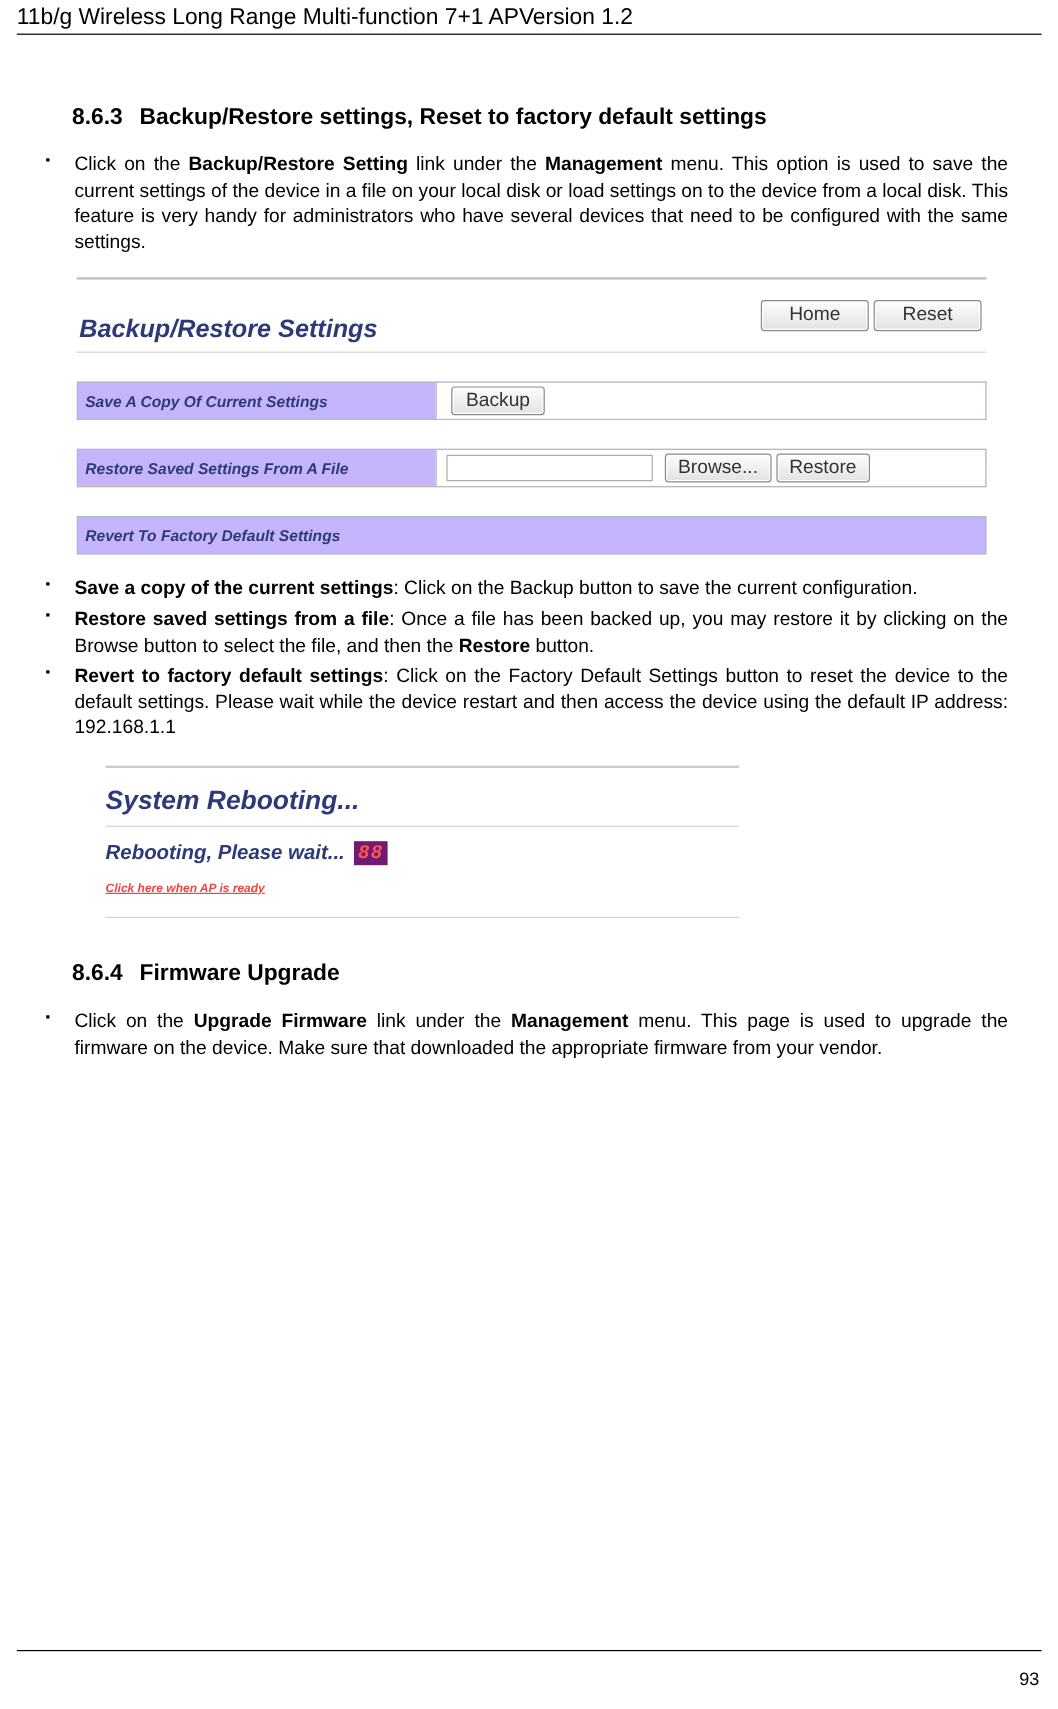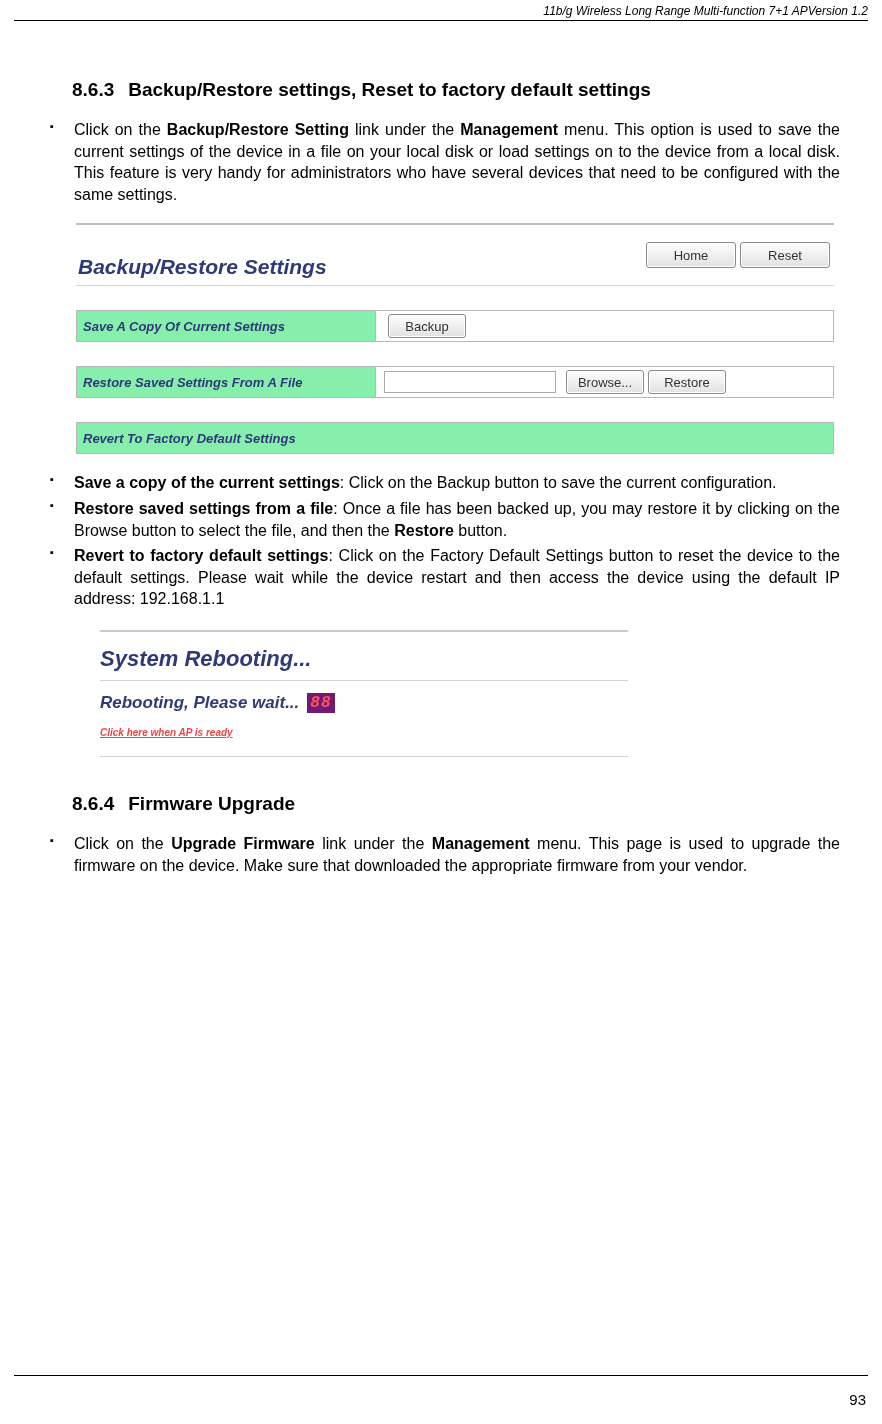--- a/index.html
+++ b/index.html
@@ -11,32 +11,31 @@
     width: 882px;
   }
   .page {
     width: 882px;
     height: 1424px;
     position: relative;
     box-sizing: border-box;
   }
   .header-row {
     display: flex;
-    justify-content: flex-end;
-    font-size: 12px;
+    justify-content: flex-start;
+    font-size: 19px;
     padding: 4px 14px 2px 14px;
-    font-style: italic;
   }
   .header-rule {
     border: none;
     border-top: 1px solid #000;
     margin: 0 14px;
   }
   .content {
-    padding: 0 42px 0 44px;
+    padding: 0 42px 0 32px;
   }
   .section-heading {
     font-size: 19px;
     font-weight: bold;
     margin: 58px 0 18px 28px;
   }
   .num {
     display: inline-block;
     margin-right: 14px;
   }
@@ -83,36 +82,36 @@
     padding-left: 2px;
     margin-top: 24px;
   }
   .win-btn {
     display: inline-flex;
     align-items: center;
     justify-content: center;
     height: 24px;
     min-width: 68px;
     padding: 0 10px;
-    font-size: 13px;
+    font-size: 16px;
     color: #333;
     background: linear-gradient(#fdfdfd, #e2e2e2);
     border: 1px solid #8a8a8a;
     border-radius: 3px;
     margin-left: 4px;
     box-shadow: inset 0 0 0 1px #fff;
   }
   .panel-row {
     margin-top: 24px;
   }
   .row-inner {
     display: flex;
     align-items: center;
     border: 1px solid #b8b8b8;
-    background: #86efac;
+    background: #c4b5fd;
     height: 30px;
   }
   .row-label {
     width: 292px;
     padding-left: 6px;
     font-size: 13px;
     font-weight: bold;
     color: #2e3a78;
     font-style: italic;
   }

